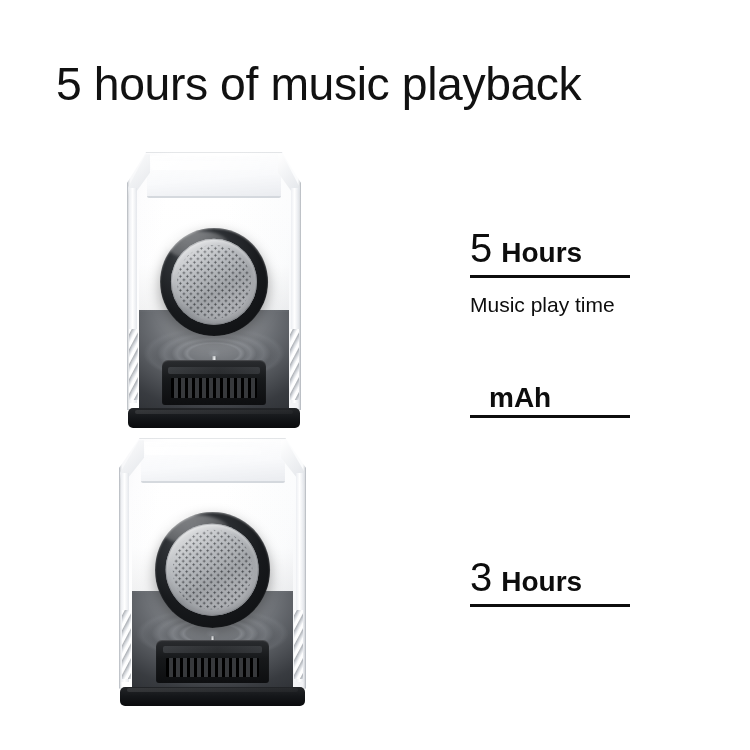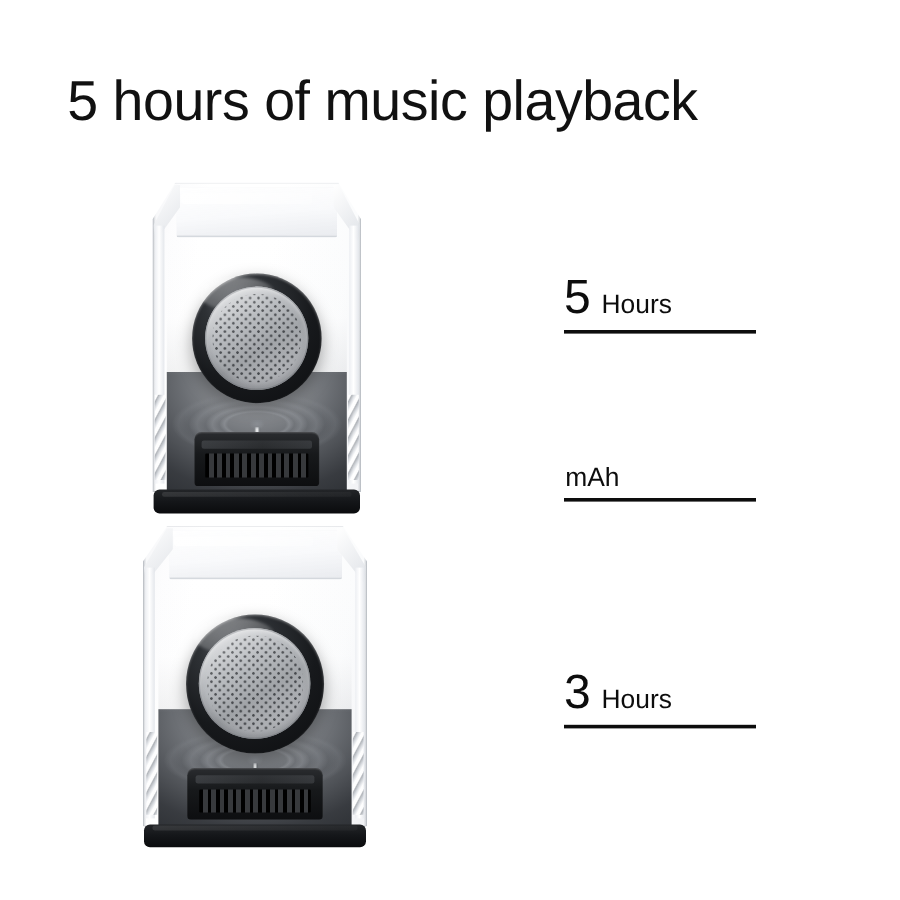--- a/index.html
+++ b/index.html
@@ -352,26 +352,26 @@
     white-space: nowrap;
     color: #0d0d0d;
   }
   .spec-value {
     font-size: 40px;
     line-height: 44px;
     font-weight: 400;
     letter-spacing: 0px;
   }
   .spec-unit {
-    font-size: 22px;
+    font-size: 28px;
     line-height: 24px;
-    font-weight: 400;
+    font-weight: 700;
   }
   .spec-unit.spaced { margin-left: 9px; }
-  .spec-unit.tight  { margin-left: 1px; }
+  .spec-unit.tight  { margin-left: 19px; }
   .spec-rule {
     width: 160px;
     height: 3px;
     background: #0d0d0d;
     margin-top: 5px;
   }
   .spec-desc {
     margin-top: 13px;
     font-size: 21px;
     line-height: 27px;
@@ -441,20 +441,21 @@
 </div>
 
 <div class="specs">
 
   <div class="spec-block" style="top:0px;">
     <div class="spec-headline">
       <span class="spec-value">5</span>
       <span class="spec-unit spaced">Hours</span>
     </div>
     <div class="spec-rule"></div>
+    <div class="spec-desc">Music play time</div>
   </div>
 
   <div class="spec-block" style="top:160px;">
     <div class="spec-headline">
       <span class="spec-unit tight">mAh</span>
     </div>
     <div class="spec-rule"></div>
   </div>
 
   <div class="spec-block" style="top:329px;">

